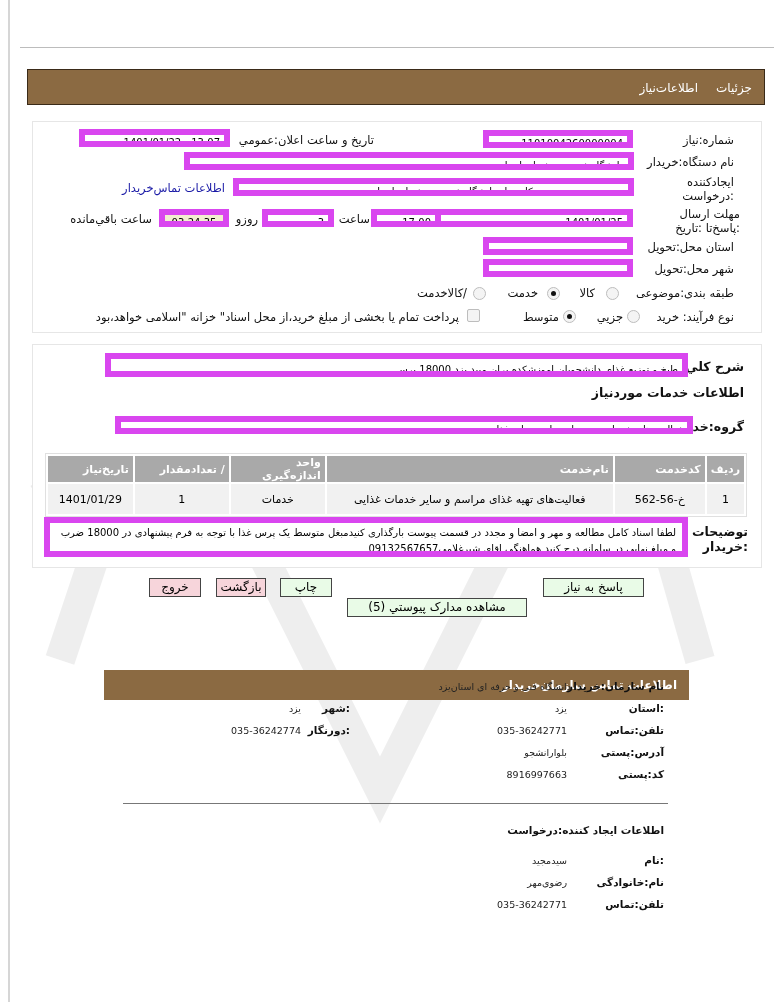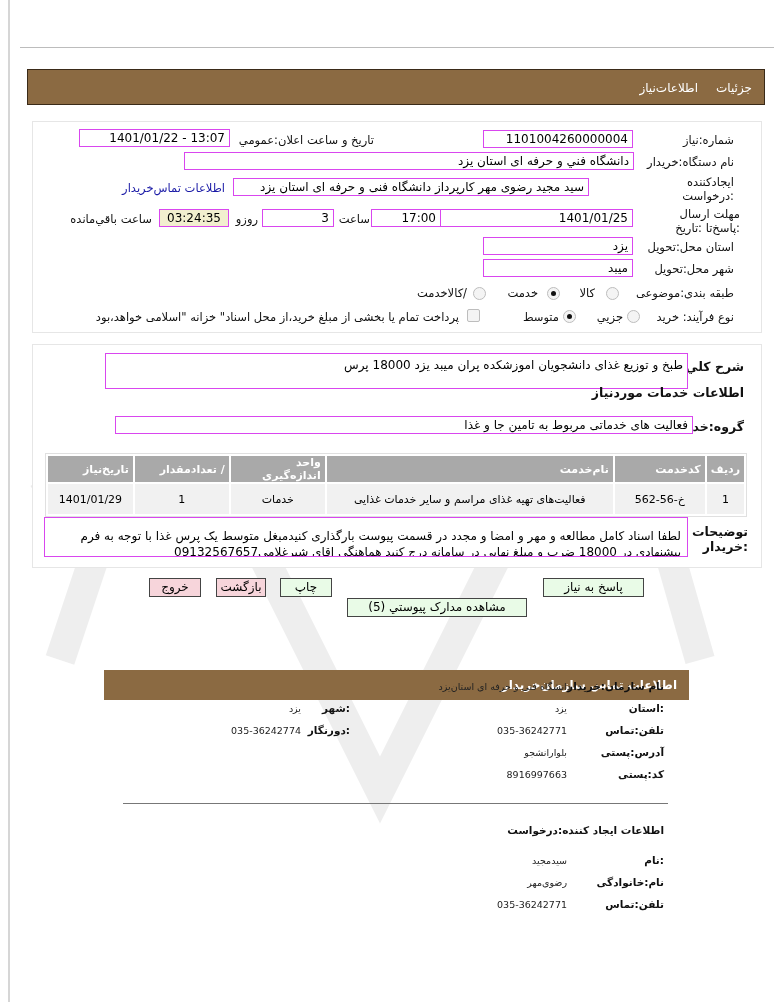--- a/index.html
+++ b/index.html
@@ -6,21 +6,21 @@
     html, body { width: 774px; height: 1002px; background: #ffffff; overflow: hidden; }
     body { font-family: "DejaVu Sans", sans-serif; font-size: 11px; color: #000; position: relative; direction: rtl; }
     .left-rule { position: absolute; left: 8px; top: 0; width: 2px; height: 1002px; background: #d6d6d6; }
     .top-rule { position: absolute; left: 20px; top: 47px; width: 754px; height: 1px; background: #bcbcbc; }
     .watermark { position: absolute; left: 0; top: 330px; width: 774px; height: 560px; pointer-events: none; }
     .tabbar { position: absolute; left: 27px; top: 69px; width: 738px; height: 36px; background: #8b6a42; border: 1px solid #3a2a18; }
     .tabbar .tab { position: absolute; top: 11px; color: #fff; font-size: 12px; }
     .panel { position: absolute; background: #fff; border: 1px solid #e6e6e6; }
     .lbl { position: absolute; font-size: 11.5px; color: #111; white-space: nowrap; text-align: right; }
     .lbl.wrap { white-space: normal; line-height: 14px; }
-    .box { position: absolute; border: 1px solid #d946ef; background: #fff; height: 18px; font-size: 12px; padding: 0 4px; line-height: 16px; white-space: nowrap; overflow: hidden; text-align: right; direction: rtl; }
+    .box { position: absolute; border: 6px solid #d946ef; background: #fff; height: 18px; font-size: 10px; padding: 0 4px; line-height: 16px; white-space: nowrap; overflow: hidden; text-align: right; direction: rtl; }
     .box.ltr { direction: ltr; text-align: right; }
     .box.timer { background: #f2efcf; text-align: center; }
     .link { position: absolute; color: #1a1aa6; font-size: 11.5px; white-space: nowrap; cursor: pointer; }
     .radio { position: absolute; width: 13px; height: 13px; border-radius: 50%; border: 1px solid #bdbdbd; background: #f4f4f4; }
     .radio.on::after { content: ""; position: absolute; left: 3px; top: 3px; width: 5px; height: 5px; border-radius: 50%; background: #111; }
     .chk { position: absolute; width: 13px; height: 13px; border: 1px solid #bdbdbd; background: #f4f4f4; border-radius: 2px; }
     .bold-lbl { position: absolute; font-weight: bold; font-size: 12.5px; white-space: nowrap; color: #111; }
     table.items { position: absolute; left: 45px; top: 453px; width: 702px; border-collapse: separate; border-spacing: 2px; background: #fff; border: 1px solid #e0e0e0; }
     table.items th { background: #a9a9a9; color: #fff; font-size: 11px; font-weight: bold; height: 22px; padding: 0 4px; text-align: right; }
     table.items td { background: #f1f1f1; font-size: 11px; height: 30px; text-align: center; padding: 0 4px; line-height: 13px; }
@@ -56,21 +56,21 @@
 <span class="lbl" style="right:40px; top:133px;">شماره:نیاز</span>
 <div class="box ltr" style="left:483px; top:130px; width:150px;">1101004260000004</div>
 
 <span class="lbl" style="right:400px; top:133px;">تاریخ و ساعت اعلان:عمومي</span>
 <div class="box ltr" style="left:79px; top:129px; width:151px;">1401/01/22 - 13:07</div>
 
 <span class="lbl" style="right:40px; top:155px;">نام دستگاه:خریدار</span>
 <div class="box" style="left:184px; top:152px; width:450px;">دانشگاه فني و حرفه اى استان يزد</div>
 
 <span class="lbl wrap" style="right:40px; top:175px; width:62px;">ایجادکننده :درخواست</span>
-<div class="box" style="left:233px; top:178px; width:356px;">سید مجید رضوی مهر کارپرداز دانشگاه فنی و حرفه ای استان یزد</div>
+<div class="box" style="left:233px; top:178px; width:401px;">سید مجید رضوی مهر کارپرداز دانشگاه فنی و حرفه ای استان یزد</div>
 <span class="link" style="right:549px; top:181px;">اطلاعات تماس‌خریدار</span>
 
 <span class="lbl wrap" style="right:34px; top:207px; width:80px;">مهلت ارسال :پاسخ‌تا :تاریخ</span>
 <div class="box ltr" style="left:371px; top:209px; width:262px;">1401/01/25</div>
 <span class="lbl" style="right:404px; top:212px;">ساعت</span>
 
 <div class="box ltr" style="left:371px; top:209px; width:70px;">17:00</div>
 <div class="box ltr" style="left:262px; top:209px; width:72px;">3</div>
 <span class="lbl" style="right:516px; top:212px;">روزو</span>
 <div class="box timer" style="left:159px; top:209px; width:70px;">03:24:35</div>
@@ -94,21 +94,21 @@
 <span class="radio" style="left:627px; top:310px;"></span>
 <span class="lbl" style="right:151px; top:310px;">جزيي</span>
 <span class="radio on" style="left:563px; top:310px;"></span>
 <span class="lbl" style="right:215px; top:310px;">متوسط</span>
 <span class="chk" style="left:467px; top:309px;"></span>
 <span class="lbl" style="right:315px; top:310px;">پرداخت تمام یا بخشی از مبلغ خرید،از محل اسناد" خزانه "اسلامی خواهد،بود</span>
 
 <div class="panel" style="left:32px; top:344px; width:730px; height:224px;"></div>
 
 <span class="bold-lbl" style="right:30px; top:359px;">شرح کلي:نیاز</span>
-<div class="box" style="left:105px; top:353px; width:583px; height:36px; line-height:22px;">طبخ و توزیع غذای دانشجویان اموزشکده پران میبد یزد 18000 پرس</div>
+<div class="box" style="left:105px; top:353px; width:583px; height:24px; line-height:22px;">طبخ و توزیع غذای دانشجویان اموزشکده پران میبد یزد 18000 پرس</div>
 
 <span class="bold-lbl" style="right:30px; top:385px;">اطلاعات خدمات موردنیاز</span>
 
 <span class="bold-lbl" style="right:30px; top:419px;">گروه:خدمت</span>
 <div class="box" style="left:115px; top:416px; width:578px;">فعالیت های خدماتی مربوط به تامین جا و غذا</div>
 
 <table class="items" dir="rtl">
   <thead>
     <tr>
       <th style="width:24px;">ردیف</th>
@@ -125,21 +125,21 @@
       <td>خ-56-562</td>
       <td>فعالیت‌های تهیه غذای مراسم و سایر خدمات غذایی</td>
       <td>خدمات</td>
       <td>1</td>
       <td>1401/01/29</td>
     </tr>
   </tbody>
 </table>
 
 <span class="bold-lbl" style="right:26px; top:524px; width:50px; white-space:normal; line-height:15px;">توضیحات :خریدار</span>
-<div class="box" style="left:44px; top:517px; width:644px; height:40px; white-space:normal; line-height:16px; padding:10px 6px;">لطفا اسناد کامل مطالعه و مهر و امضا و مجدد در قسمت پیوست بارگذاری کنیدمبغل متوسط یک پرس غذا با توجه به فرم پیشنهادی در 18000 ضرب و مبلغ نهایی در سامانه درج کنید هماهنگی اقای شیرغلامی09132567657</div>
+<div class="box" style="left:44px; top:517px; width:644px; height:40px; white-space:normal; line-height:16px; padding:2px 6px;">لطفا اسناد کامل مطالعه و مهر و امضا و مجدد در قسمت پیوست بارگذاری کنیدمبغل متوسط یک پرس غذا با توجه به فرم پیشنهادی در 18000 ضرب و مبلغ نهایی در سامانه درج کنید هماهنگی اقای شیرغلامی09132567657</div>
 
 <div class="btn green" style="left:543px; top:578px; width:101px;">پاسخ به نیاز</div>
 <div class="btn green" style="left:347px; top:578px; width:180px;margin-top:20px;">مشاهده مدارک پیوستي (5)</div>
 <div class="btn green" style="left:280px; top:578px; width:52px;">چاپ</div>
 <div class="btn red" style="left:216px; top:578px; width:50px;">بازگشت</div>
 <div class="btn red" style="left:149px; top:578px; width:52px;">خروج</div>
 
 <div class="contact-head">
   <span>اطلاعات  تماس سازمان‌خریدار</span>
 </div>

